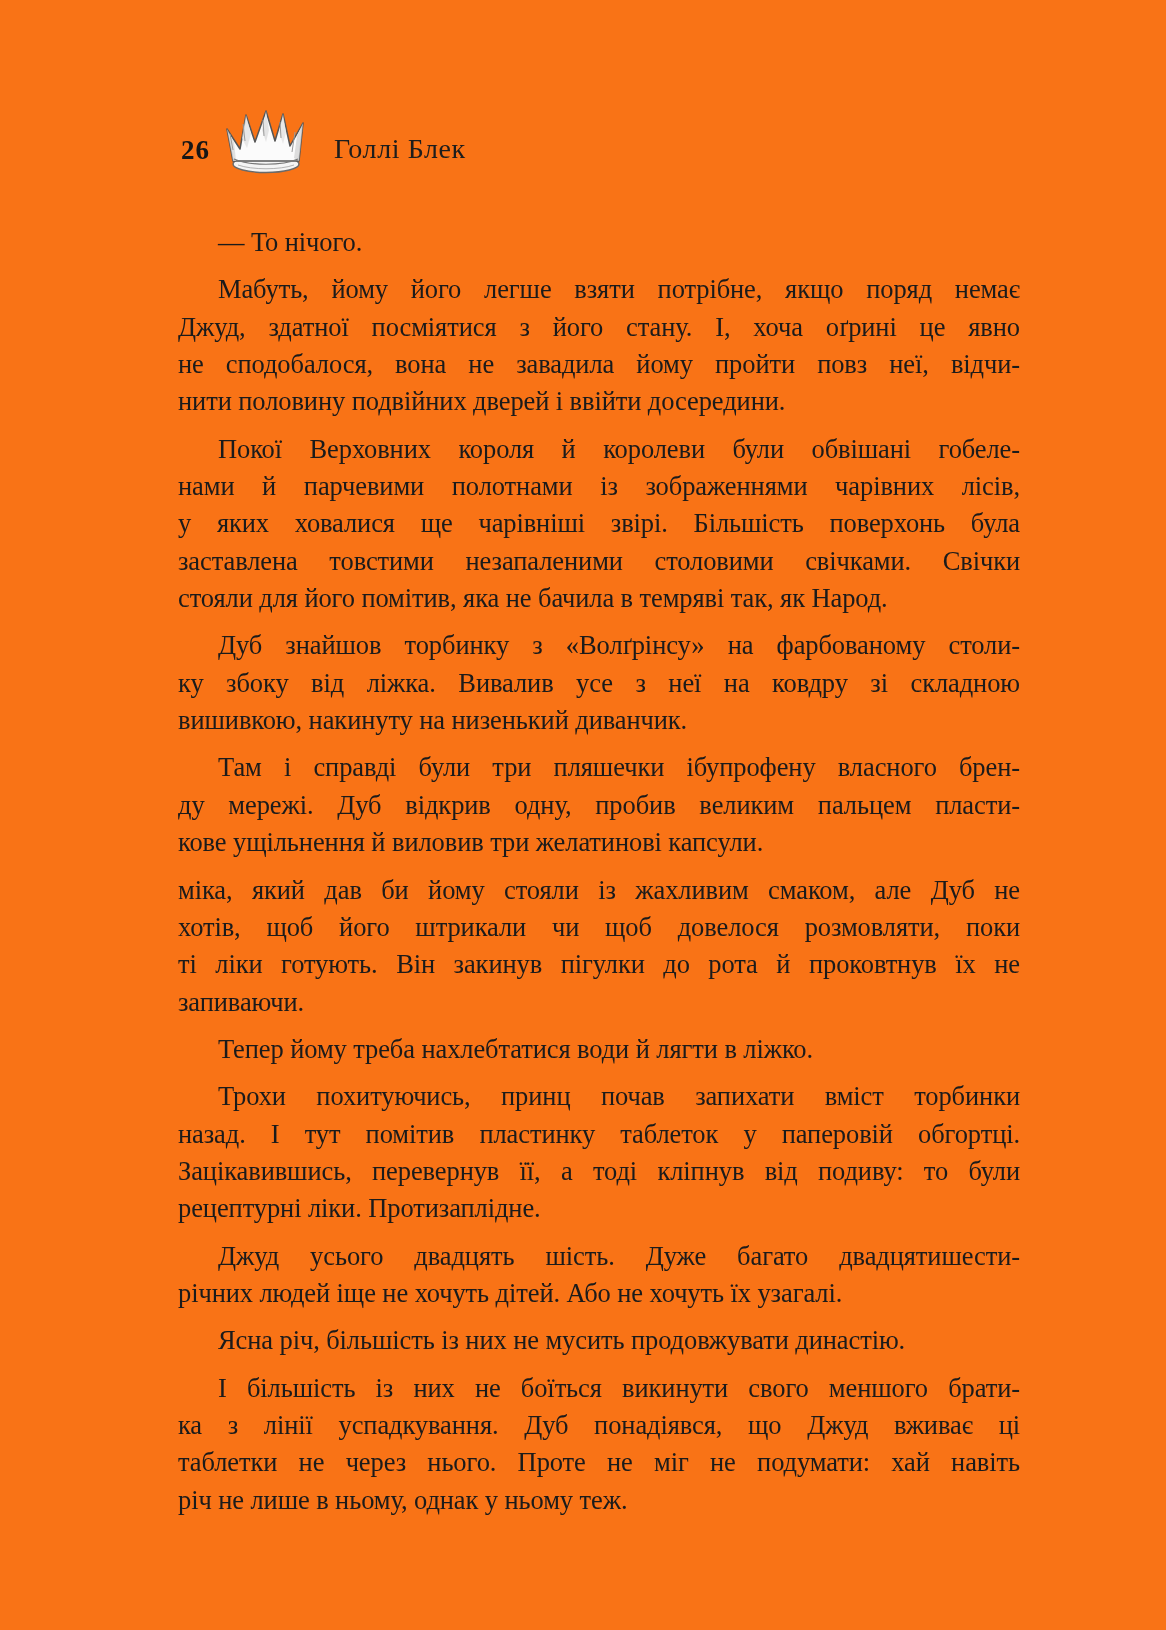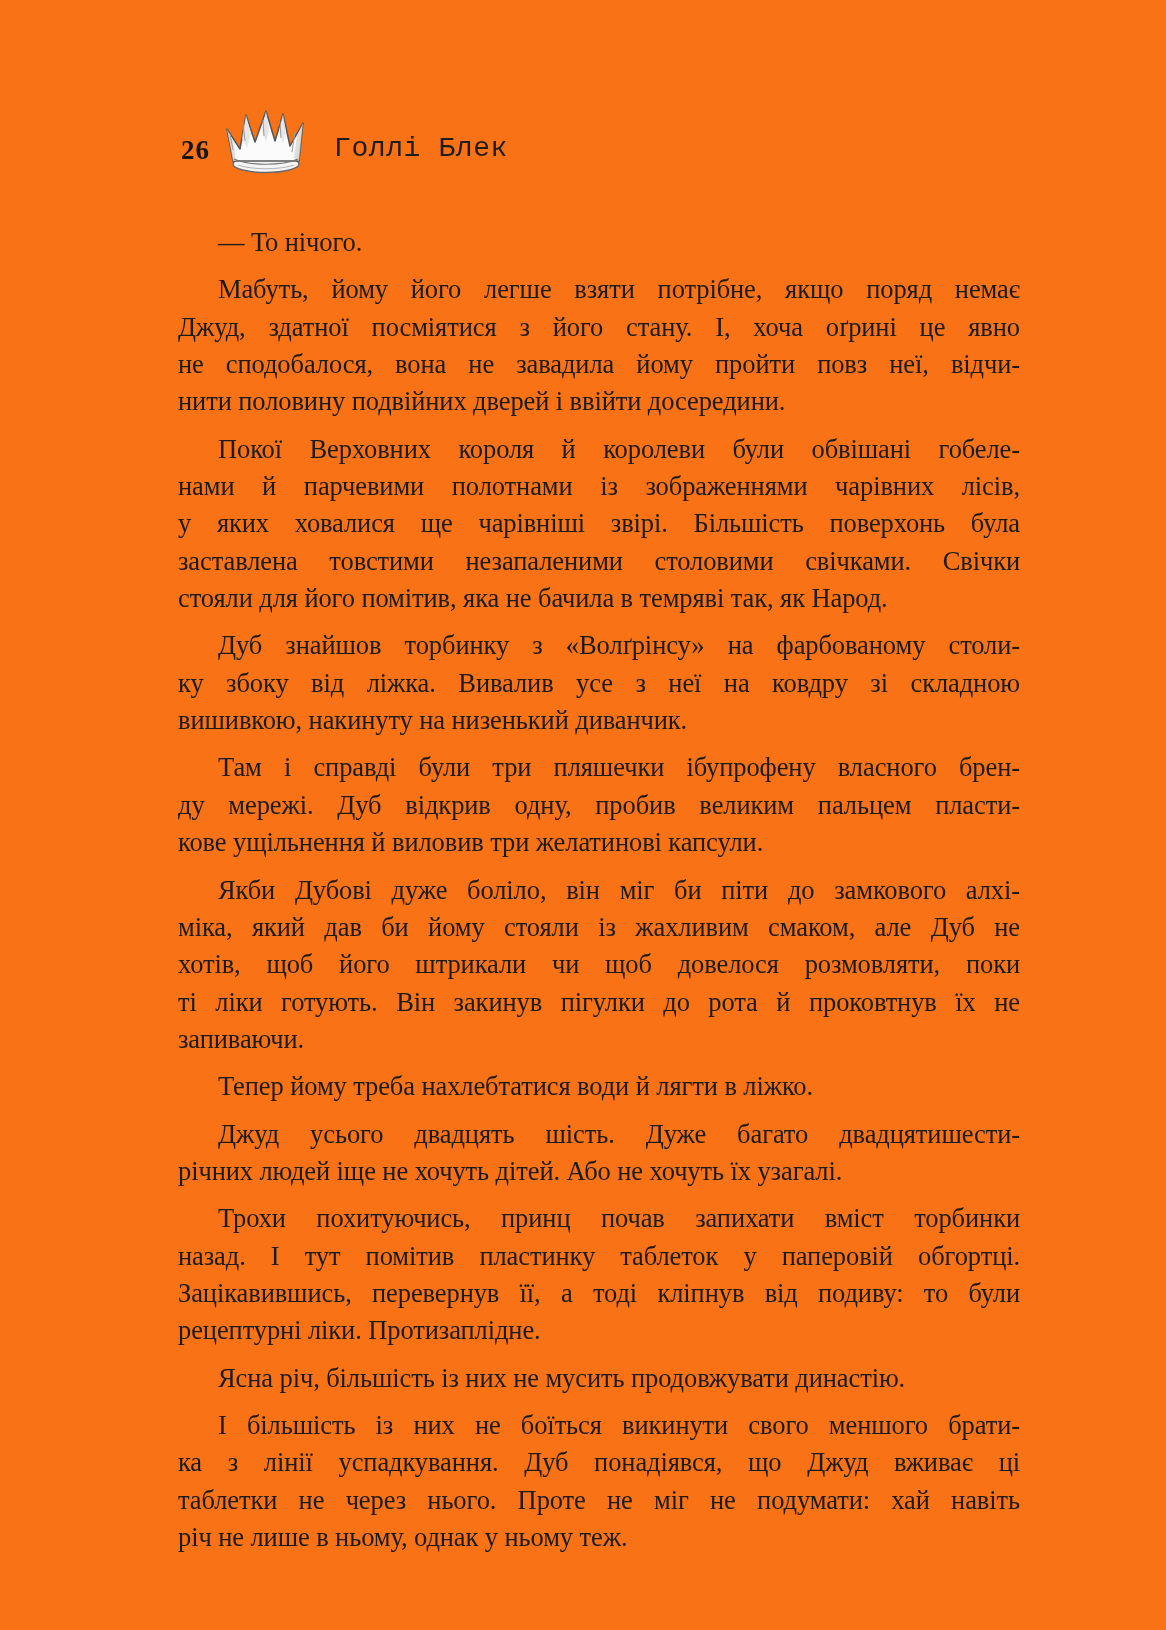--- a/index.html
+++ b/index.html
@@ -16,21 +16,21 @@
   }
   .page-header { position:absolute; top:0; left:0; width:100%; height:200px; }
   .page-number {
     position:absolute; left:181px; top:137px;
     font-size:27px; font-weight:700; line-height:1; color:#161616;
     letter-spacing:1px;
   }
   .crown { position:absolute; left:220px; top:108px; width:92px; height:70px; }
   .running-title {
     position:absolute; left:334px; top:135px;
-    font-size:28px; line-height:1; color:#1d1d1d; letter-spacing:0.6px;font-family:Liberation Mono, monospace;
+    font-size:28px; line-height:1; color:#1d1d1d; letter-spacing:0.6px;
   }
   .text-block {
     position:absolute; left:168px; top:214px; width:862px;
     font-size:26.5px; line-height:37.35px;
     color:#1b1b1b;
     letter-spacing:-0.1px;
   }
   .para { margin:10px; }
   .line {
     text-align: justify;
@@ -88,38 +88,37 @@
         <div class="line first">Дуб знайшов торбинку з «Волґрінсу» на фарбованому столи-</div>
         <div class="line">ку збоку від ліжка. Вивалив усе з неї на ковдру зі складною</div>
         <div class="line last">вишивкою, накинуту на низенький диванчик.</div>
       </div>
       <div class="para">
         <div class="line first">Там і справді були три пляшечки ібупрофену власного брен-</div>
         <div class="line">ду мережі. Дуб відкрив одну, пробив великим пальцем пласти-</div>
         <div class="line last">кове ущільнення й виловив три желатинові капсули.</div>
       </div>
       <div class="para">
-        <div class="line first">Якби Дубові дуже боліло, він міг би піти до замкового алхі-</div>
         <div class="line">міка, який дав би йому стояли із жахливим смаком, але Дуб не</div>
         <div class="line">хотів, щоб його штрикали чи щоб довелося розмовляти, поки</div>
         <div class="line">ті ліки готують. Він закинув пігулки до рота й проковтнув їх не</div>
         <div class="line last">запиваючи.</div>
       </div>
       <div class="para">
         <div class="line first last">Тепер йому треба нахлебтатися води й лягти в ліжко.</div>
       </div>
       <div class="para">
-        <div class="line first">Джуд усього двадцять шість. Дуже багато двадцятишести-</div>
-        <div class="line last">річних людей іще не хочуть дітей. Або не хочуть їх узагалі.</div>
-      </div>
-      <div class="para">
         <div class="line first">Трохи похитуючись, принц почав запихати вміст торбинки</div>
         <div class="line">назад. І тут помітив пластинку таблеток у паперовій обгортці.</div>
         <div class="line">Зацікавившись, перевернув її, а тоді кліпнув від подиву: то були</div>
         <div class="line last">рецептурні ліки. Протизаплідне.</div>
+      </div>
+      <div class="para">
+        <div class="line first">Джуд усього двадцять шість. Дуже багато двадцятишести-</div>
+        <div class="line last">річних людей іще не хочуть дітей. Або не хочуть їх узагалі.</div>
       </div>
       <div class="para">
         <div class="line first last">Ясна річ, більшість із них не мусить продовжувати династію.</div>
       </div>
       <div class="para">
         <div class="line first">І більшість із них не боїться викинути свого меншого брати-</div>
         <div class="line">ка з лінії успадкування. Дуб понадіявся, що Джуд вживає ці</div>
         <div class="line">таблетки не через нього. Проте не міг не подумати: хай навіть</div>
         <div class="line last">річ не лише в ньому, однак у ньому теж.</div>
       </div>

